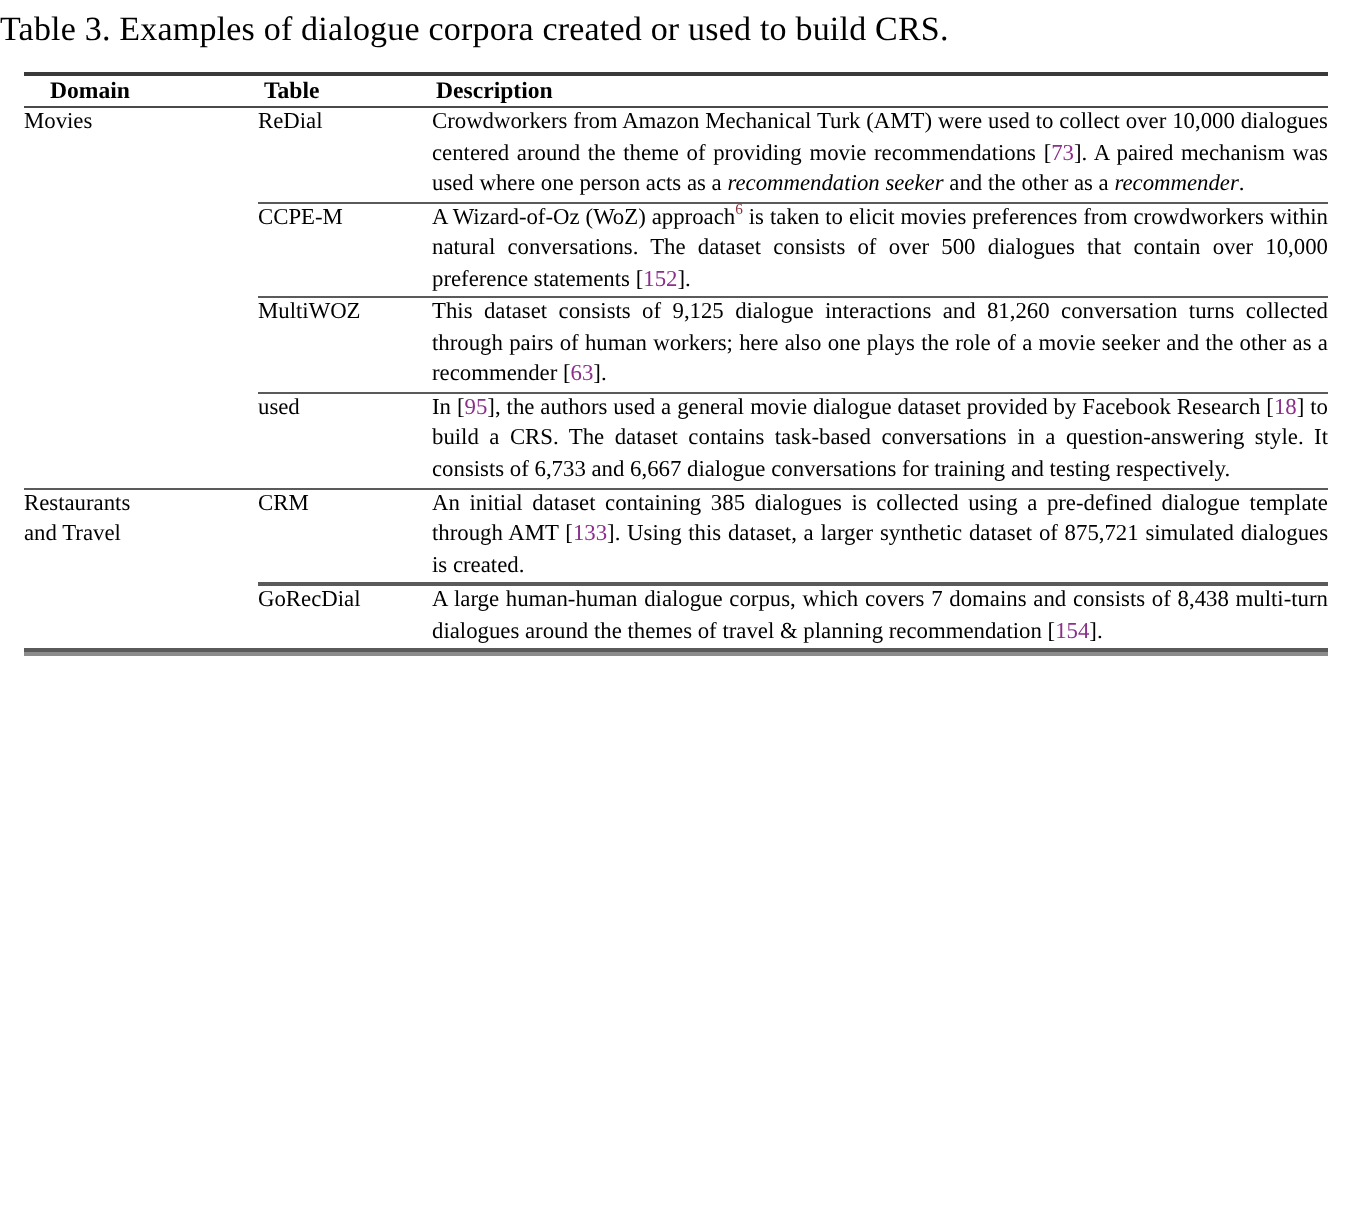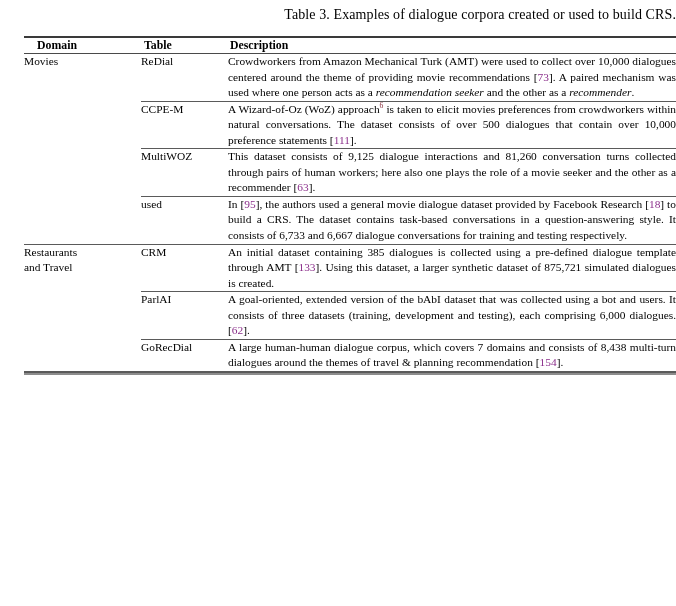--- a/index.html
+++ b/index.html
@@ -10,39 +10,38 @@
   body {
     width: 676px;
     height: 606px;
     overflow: hidden;
     font-family: "Liberation Serif", "DejaVu Serif", serif;
     color: #000000;
     -webkit-font-smoothing: antialiased;
   }
 
   #caption {
-    text-align: right;
-    font-size: 14px;
+    text-align: left;
+    font-size: 17px;
     line-height: 14px;
     padding-top: 8px;
     letter-spacing: 0.1px;
   }
 
   #table-wrap {
     margin: 0 auto;
     width: 652px;
     padding-top: 14px;
   }
 
   table.paper-table {
     border-collapse: collapse;
     width: 652px;
     table-layout: fixed;
     font-size: 11.4px;
-    margin-left: 12px;
   }
 
   table.paper-table td,
   table.paper-table th {
     vertical-align: top;
     padding: 0;
     border: 0;
   }
 
   col.c-domain { width: 117px; }
@@ -168,21 +167,21 @@
 
     <tr class="rule-inner">
       <td class="spacer"></td>
           <td class="ruled"></td>
           <td class="ruled"></td>
     </tr>
 
     <tr>
       <td class="cell-domain"></td>
       <td class="cell-name">CCPE-M</td>
-      <td class="cell-desc">A Wizard-of-Oz (WoZ) approach<span class="fnote">6</span> is taken to elicit movies preferences from crowdworkers within natural conversations. The dataset consists of over 500 dialogues that contain over 10,000 preference statements [<span class="cite">111</span>].</td>
+      <td class="cell-desc">A Wizard-of-Oz (WoZ) approach<span class="fnote">6</span> is taken to elicit movies preferences from crowdworkers within natural conversations. The dataset consists of over 500 dialogues that contain over 10,000 preference statements [<span class="cite">152</span>].</td>
     </tr>
 
     <tr class="rule-inner">
       <td class="spacer"></td>
           <td class="ruled"></td>
           <td class="ruled"></td>
     </tr>
 
     <tr>
       <td class="cell-domain"></td>
@@ -211,25 +210,20 @@
       <td class="cell-name">CRM</td>
       <td class="cell-desc">An initial dataset containing 385 dialogues is collected using a pre-defined dialogue template through AMT [<span class="cite">133</span>]. Using this dataset, a larger syn­thetic dataset of 875,721 simulated dialogues is created.</td>
     </tr>
 
     <tr class="rule-inner">
       <td class="spacer"></td>
           <td class="ruled"></td>
           <td class="ruled"></td>
     </tr>
 
-    <tr>
-      <td class="cell-domain"></td>
-      <td class="cell-name">ParlAI</td>
-      <td class="cell-desc">A goal-oriented, extended version of the bAbI dataset that was collected using a bot and users. It consists of three datasets (training, development and testing), each comprising 6,000 dialogues. [<span class="cite">62</span>].</td>
-    </tr>
 
     <tr class="rule-inner">
       <td class="spacer"></td>
           <td class="ruled"></td>
           <td class="ruled"></td>
     </tr>
 
     <tr>
       <td class="cell-domain"></td>
       <td class="cell-name">GoRecDial</td>

